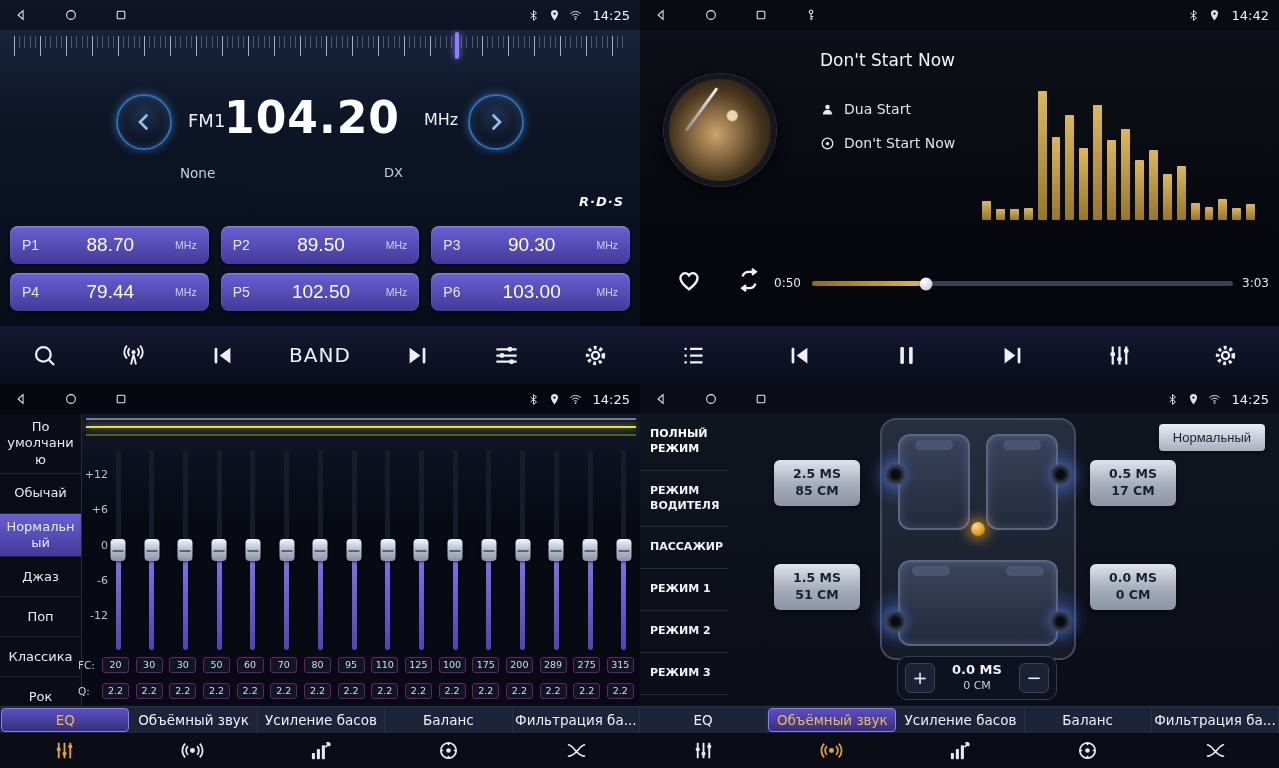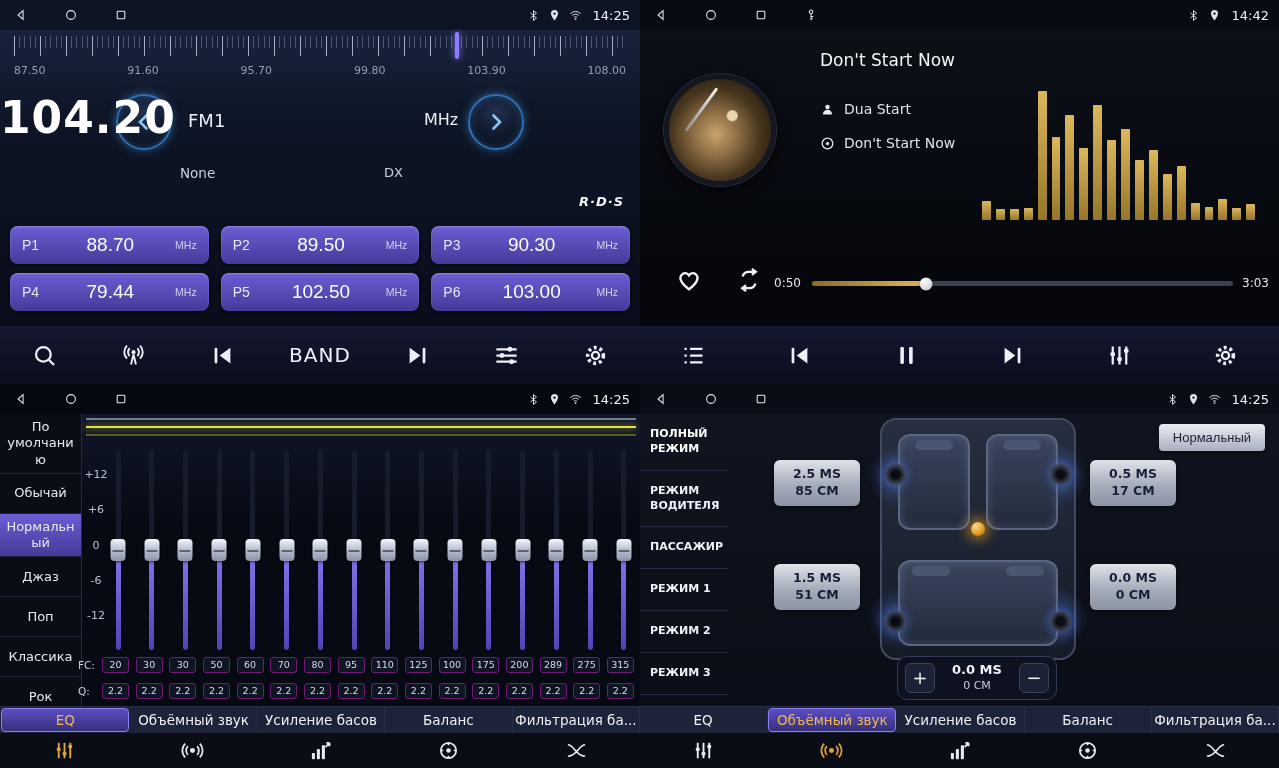--- a/index.html
+++ b/index.html
@@ -34,21 +34,21 @@
     justify-content:space-between;font-size:11px;color:#949db3}
   .circle-btn{position:absolute;width:56px;height:56px;border-radius:50%;cursor:pointer;
     background:radial-gradient(circle at 50% 32%,#20304f,#0b1220 72%);
     border:2px solid #2f6fb5;box-shadow:0 0 10px rgba(70,150,230,.55),inset 0 0 9px rgba(70,150,230,.35);
     display:flex;align-items:center;justify-content:center;color:#8cc6f5;padding:0}
   .circle-btn .ic{width:24px;height:24px}
   #tune-down{left:116px;top:94px}
   #tune-up{left:468px;top:94px}
   #band-label{position:absolute;left:188px;top:110px;font-size:18px;color:#eaedf4}
   #stereo-label{position:absolute;left:180px;top:165px;font-size:13.5px;color:#c9d0de}
-  #freq-big{position:absolute;left:0;right:16px;top:92px;text-align:left;font-size:44px;
+  #freq-big{position:absolute;left:0;right:16px;top:92px;text-align:center;font-size:44px;
     font-weight:bold;letter-spacing:1px;color:#fff}
   #freq-unit{position:absolute;left:424px;top:110px;font-size:16px;color:#eaedf4}
   #dx-label{position:absolute;left:384px;top:165px;font-size:13px;color:#c9d0de}
   #rds-badge{position:absolute;right:16px;top:194px;font-size:13px;font-weight:bold;
     font-style:italic;letter-spacing:1px;color:#f2f4f8}
   #radio-presets{position:absolute;left:10px;right:10px;top:226px;display:grid;
     grid-template-columns:repeat(3,1fr);gap:9px 12px}
   .preset{height:38px;border-radius:8px;border:none;cursor:pointer;display:flex;align-items:center;
     padding:0 12px;background:linear-gradient(180deg,#6a5ed4,#453a99);
     box-shadow:inset 0 1px 2px rgba(255,255,255,.28),0 2px 4px rgba(0,0,0,.45);color:#fff}
@@ -102,21 +102,21 @@
     font-size:13px;line-height:1.25;color:#e6e9f0;border-bottom:1px solid #1f2538;
     padding:5px 4px;cursor:pointer;overflow-wrap:anywhere}
   .eq-preset.selected{background:linear-gradient(180deg,#6a5ed4,#453a99)}
   #eq-main{position:absolute;left:82px;top:30px;right:0;height:242px;
     background:linear-gradient(180deg,#10172a,#070a13 45%)}
   .eq-line-grey{position:absolute;left:4px;right:4px;top:4px;height:2px;background:#aab2c4;opacity:.65}
   .eq-line-yellow{position:absolute;left:4px;right:4px;top:12px;height:2px;background:#e6e03a;
     box-shadow:0 0 7px rgba(230,224,58,.9)}
   .eq-line-yellow2{position:absolute;left:4px;right:4px;top:20px;height:1.5px;background:#8f8b24;opacity:.6}
   #gain-scale{position:absolute;left:2px;top:54px;width:24px;height:154px;display:flex;
-    flex-direction:column;justify-content:space-between;align-items:center;
+    flex-direction:column;justify-content:space-between;align-items:flex-end;
     font-size:11px;color:#b9c1d2}
   #eq-sliders{position:absolute;left:28px;right:8px;top:36px;height:200px;display:flex;
     justify-content:space-between}
   .slider{position:relative;width:16px;height:100%;display:flex;justify-content:center;cursor:pointer}
   .slider-track{width:5px;height:100%;background:#171c2a;border-radius:2px;position:relative;overflow:hidden}
   .slider-fill{position:absolute;left:0;right:0;bottom:0;background:linear-gradient(180deg,#8375ec,#5244b4);
     border-radius:2px}
   .slider-handle{position:absolute;left:50%;transform:translateX(-50%);width:15px;height:22px;
     border-radius:4px;background:linear-gradient(180deg,#f4f6fa,#b9c0cf 48%,#8b94a8);
     box-shadow:0 1px 3px rgba(0,0,0,.65)}
@@ -236,28 +236,20 @@
               <path d="M2.5 8.5 a13.5 13.5 0 0 1 19 0 M5.8 12 a9 9 0 0 1 12.4 0 M9.2 15.4 a4.4 4.4 0 0 1 5.6 0"></path>
               <circle cx="12" cy="18.6" r="1.6" fill="currentColor" stroke="none"></circle>
             </svg>
           </span>
           <span class="status-time">14:25</span>
         </div>
       </div>
     <div id="radio-ruler">
       <div id="ruler-indicator" style="left: 72%;"></div>
     </div>
-    <div id="scale-labels">
-        <span>87.50</span>
-        <span>91.60</span>
-        <span>95.70</span>
-        <span>99.80</span>
-        <span>103.90</span>
-        <span>108.00</span>
-      </div>
     <button class="circle-btn" id="tune-down">
         <span class="ic">
           <svg viewBox="0 0 24 24" fill="none" stroke="currentColor" stroke-width="2.6" stroke-linecap="round">
             <path d="M14.5 5.5 L8 12 L14.5 18.5"></path>
           </svg>
         </span>
       </button>
     <div id="band-label">FM1</div>
     <div id="stereo-label">None</div>
     <div id="freq-big">104.20</div>

